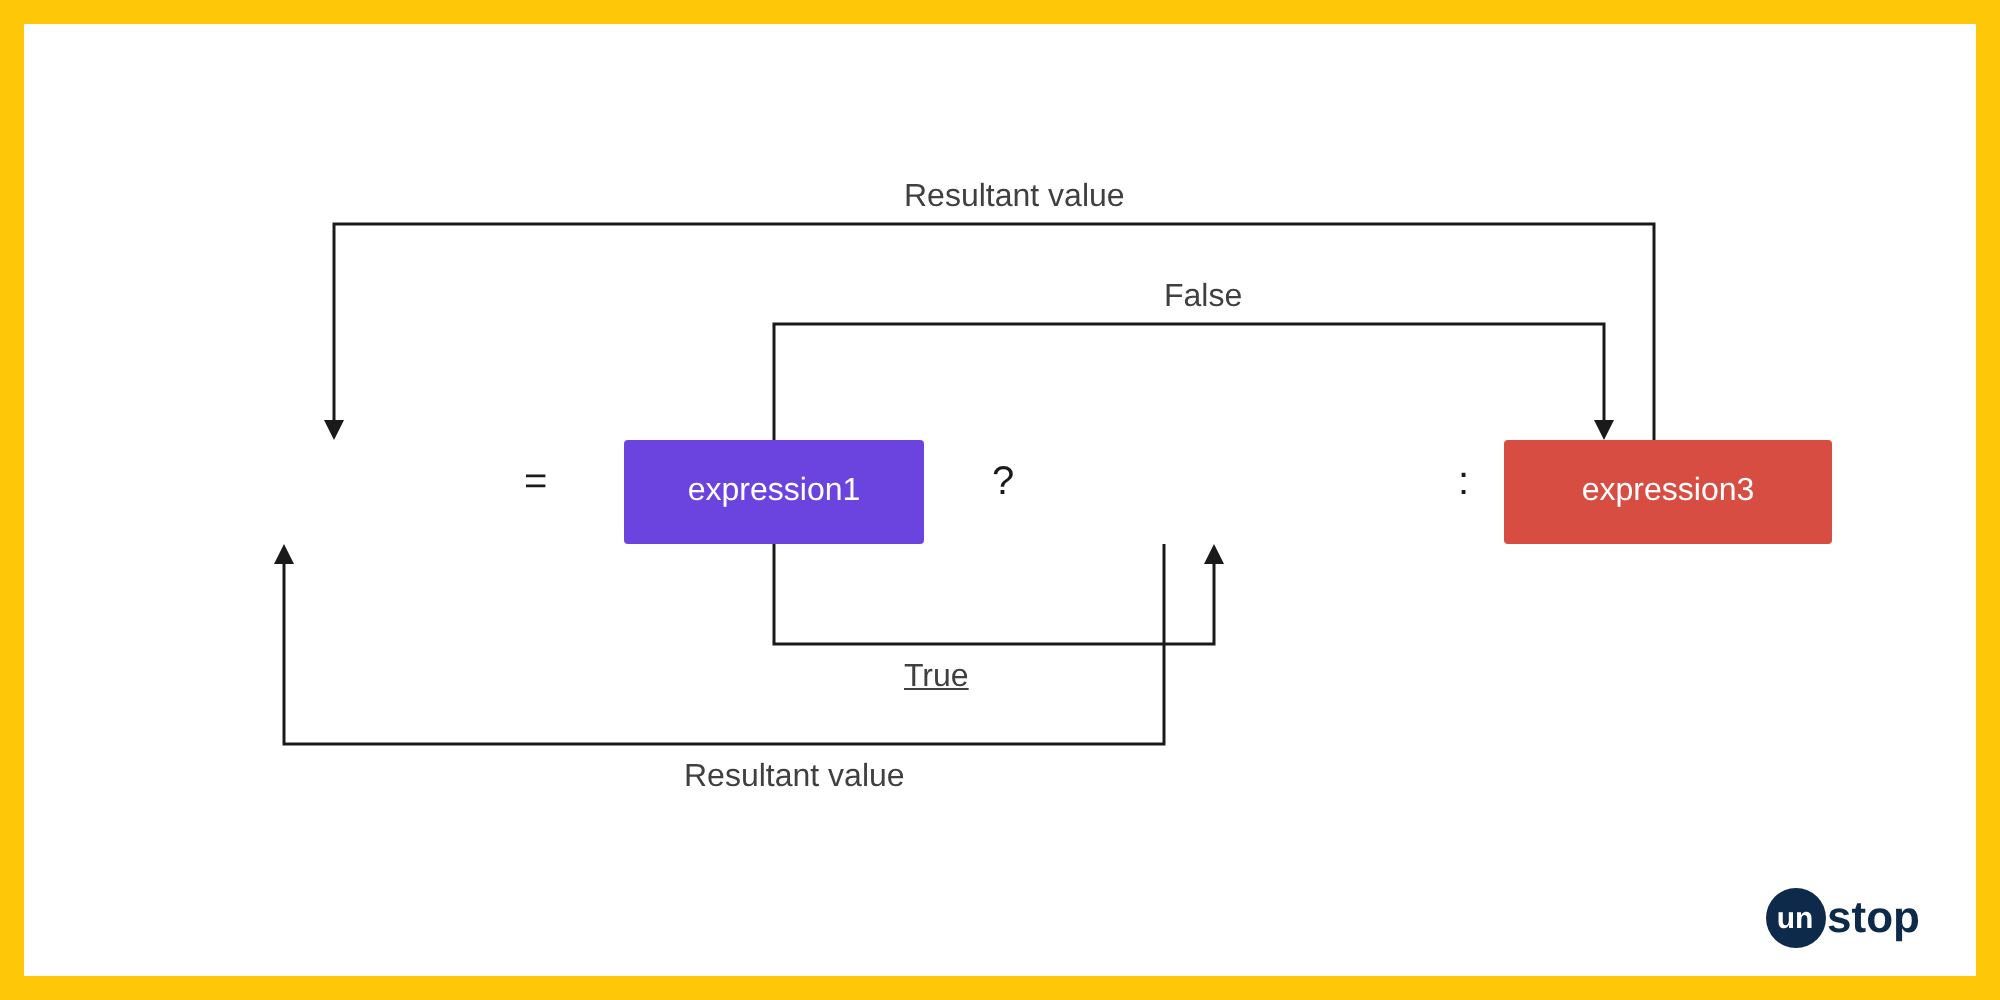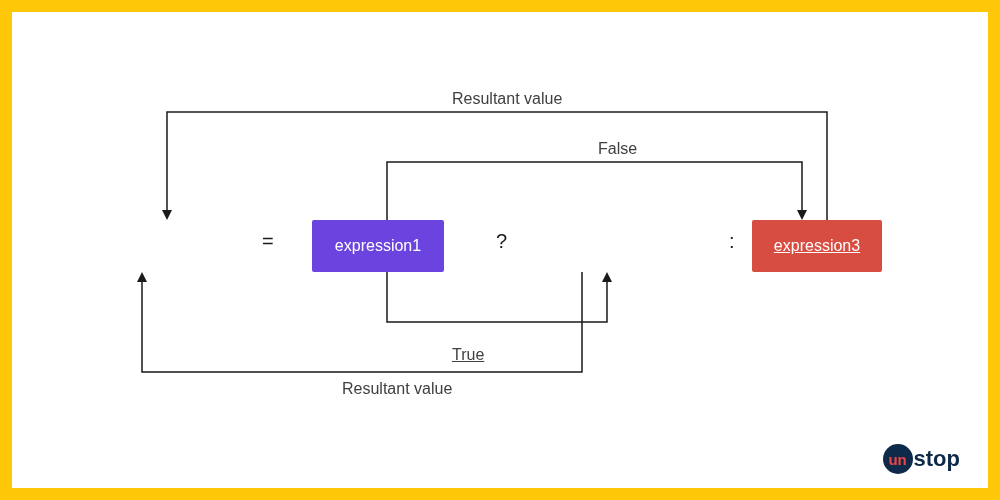--- a/index.html
+++ b/index.html
@@ -20,41 +20,41 @@
       position: absolute;
       height: 52px;
       display: flex;
       align-items: center;
       justify-content: center;
       color: #fff;
       font-size: 16px;
       border-radius: 2px;
     }
     .variable { background: #e63763; left: 90px; top: 208px; width: 130px; }
-    .expr1    { background: #6b44e0; left: 300px; top: 208px; width: 132px; }
+    .expr1    { background: #6b44e0; left: 300px; top: 208px; width: 150px; }
     .expr2    { background: #1ba566; left: 520px; top: 208px; width: 150px; }
-    .expr3    { background: #d84d42; left: 740px; top: 208px; width: 130px; text-decoration: underline; }
+    .expr3    { background: #d84d42; left: 740px; top: 208px; width: 164px; }
     .op {
       position: absolute;
       top: 218px;
       font-size: 20px;
       color: #1a1a1a;
       font-weight: 500;
     }
     .op-eq    { left: 250px; }
     .op-qmark { left: 484px; }
     .op-colon { left: 717px; }
     .label {
       position: absolute;
       font-size: 16px;
       color: #404040;
     }
     .lbl-top   { left: 440px; top: 78px; }
-    .lbl-false { left: 570px; top: 128px; margin-left: 16px; }
-    .lbl-true  { left: 440px; top: 334px; text-decoration: underline; }
+    .lbl-false { left: 570px; top: 128px; }
+    .lbl-true  { left: 440px; top: 318px; text-decoration: underline; }
     .lbl-bot   { left: 330px; top: 368px; }
     svg.arrows {
       position: absolute;
       top: 0; left: 0;
       width: 976px;
       height: 476px;
       pointer-events: none;
     }
     .arrow-line { stroke: #1a1a1a; stroke-width: 1.5; fill: none; }
     .arrow-head { fill: #1a1a1a; }
@@ -66,21 +66,21 @@
       align-items: center;
       font-weight: 700;
       font-size: 22px;
       color: #0e2a4a;
     }
     .logo .circle {
       width: 30px;
       height: 30px;
       border-radius: 50%;
       background: #0e2a4a;
-      color: #ef4444;
+      color: #ffffff;
       display: flex;
       align-items: center;
       justify-content: center;
       font-size: 15px;
       margin-right: 1px;
       font-weight: 700;
     }
   </style>
 </head>
 <body>

